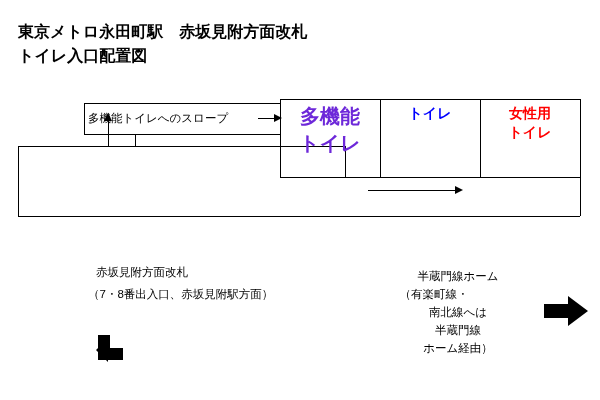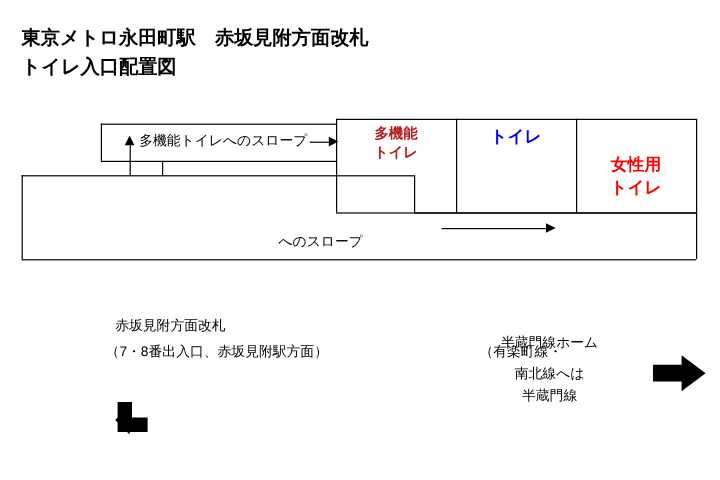--- a/index.html
+++ b/index.html
@@ -41,23 +41,23 @@
 
   
   .room-label {
     position: absolute;
     text-align: center;
     font-size: 14px;
     font-weight: bold;
     line-height: 1.35;
     white-space: nowrap;
   }
-  .room-label.black { color: #b91c1c; font-size: 12px; font-family: Liberation Serif, serif; }
+  .room-label.black { color: #6d28d9; font-size: 20px; font-family: Liberation Serif, serif; }
   .room-label.blue  { color: #0000ff; }
-  .room-label.red   { color: #ff0000; margin-top: 24px; }
+  .room-label.red   { color: #ff0000; }
 
   
   .anno {
     position: absolute;
     font-size: 11.5px;
     line-height: 1.45;
     white-space: nowrap;
     color: #000000;
   }
 
@@ -128,47 +128,47 @@
     <div>トイレ</div>
   </div>
   <div class="room-label blue" style="left:382px; top:104px; width:96px;">
     <div>トイレ</div>
   </div>
   <div class="room-label red" style="left:482px; top:104px; width:96px;">
     <div>女性用</div>
     <div>トイレ</div>
   </div>
 
-  <div class="anno" style="left:88px; top:110px;margin-left:28px;">多機能トイレへのスロープ</div>
+  <div class="anno" style="left:88px; top:110px;">多機能トイレへのスロープ</div>
 
   <div class="ln h" style="left:258px; top:118px; width:18px;"></div>
   <div class="arrow-r" style="left:274px; top:114px;"></div>
 
   <div class="ln v" style="left:108px; top:120px; height:26px;"></div>
   <div class="arrow-u" style="left:104px; top:113px;"></div>
 
-  <div class="anno" style="left:232px; top:194px;">へのスロープ</div>
   <div class="ln h" style="left:368px; top:190px; width:90px;"></div>
   <div class="arrow-r" style="left:455px; top:186px;"></div>
 
   <div class="caption" style="left:96px; top:264px;">赤坂見附方面改札</div>
   <div class="caption" style="left:88px; top:286px;">（7・8番出入口、赤坂見附駅方面）</div>
   <svg class="big-arrow" style="left:92px; top:318px;" width="48" height="48" viewBox="0 0 48 48">
     <polygon points="44,6 22,28 34,28 34,40 8,40 8,14 20,14 32,2" fill="#000000" opacity="0"></polygon>
     <g fill="#000000">
       <polygon points="41,7 18,30 18,17 6,17 6,42 31,42 31,30 18,30"></polygon>
     </g>
     <g fill="#000000">
       <path d="M42,6 L20,28 L28,36 L42,6 Z" opacity="0"></path>
       <polygon points="40,8 16,32 16,20 4,32 16,44 16,32"></polygon>
     </g>
   </svg>
 
-  <div class="caption center" style="left:398px; top:278px; width:120px;">半蔵門線ホーム</div>
+  <div class="caption center" style="left:398px; top:268px; width:120px;">半蔵門線ホーム</div>
   <div class="caption center" style="left:374px; top:286px; width:120px;">（有楽町線・</div>
   <div class="caption center" style="left:398px; top:322px; width:120px;">半蔵門線</div>
   <div class="caption center" style="left:398px; top:304px; width:120px;">南北線へは</div>
+  <div class="caption center" style="left:398px; top:340px; width:120px;">ホーム経由）</div>
 
   <svg class="big-arrow" style="left:544px; top:294px;" width="44" height="34" viewBox="0 0 44 34">
     <polygon points="0,10 24,10 24,2 44,17 24,32 24,24 0,24" fill="#000000"></polygon>
   </svg>
 
 </div>
 
 </body></html>

